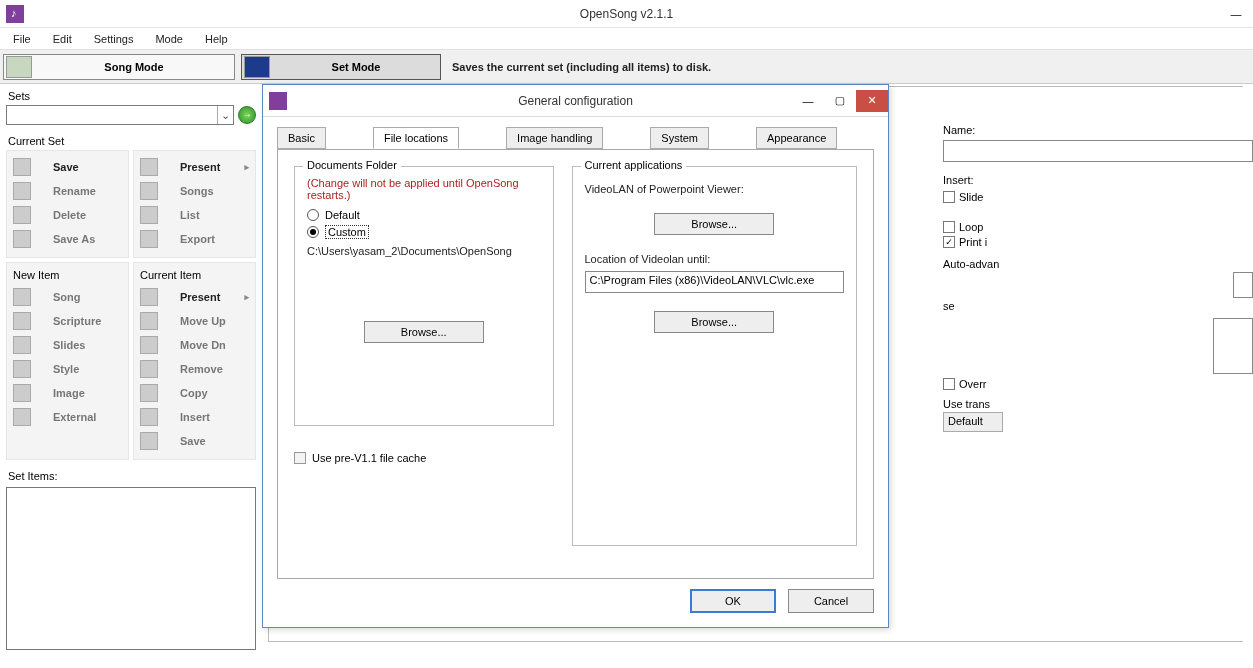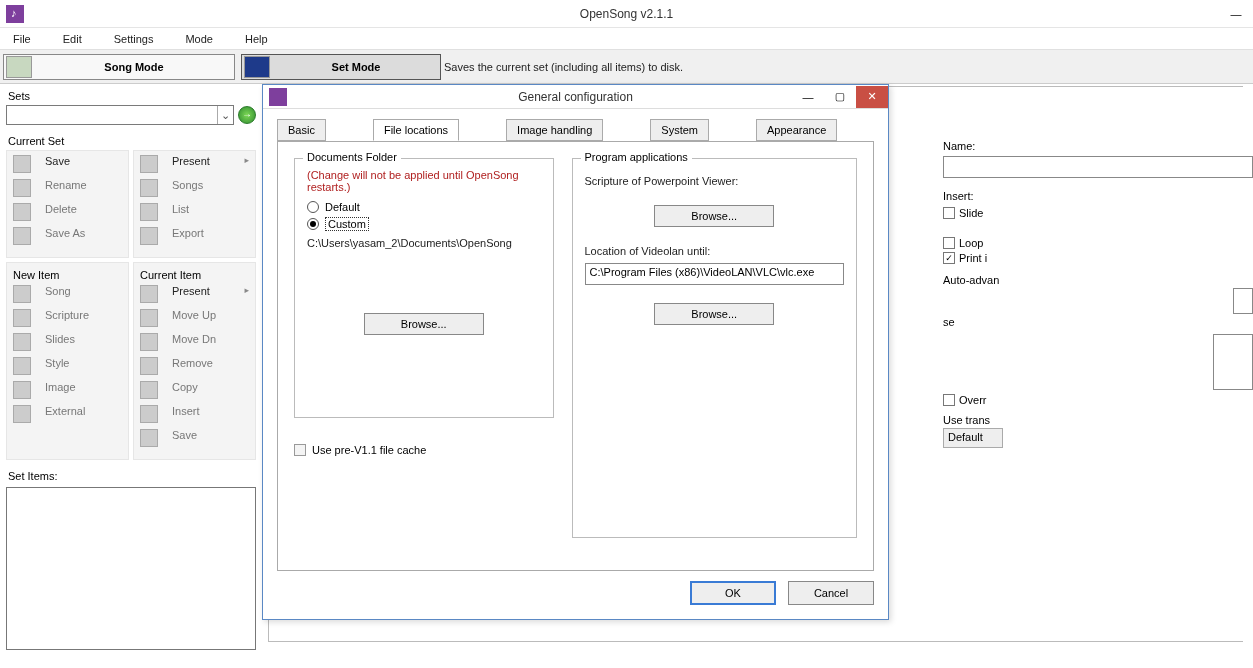--- a/index.html
+++ b/index.html
@@ -6,65 +6,65 @@
 body { background: #fff; width: 1253px; height: 668px; overflow: hidden; position: relative; }
 
 
 .titlebar { height: 28px; background: #fff; display: flex; align-items: center; position: relative; border-bottom: 1px solid #e5e5e5;}
 .titlebar .app-icon { width: 18px; height: 18px; background: #7e3f9d; margin-left: 6px; display:flex; align-items:center; justify-content:center;}
 .titlebar .title { position:absolute; left:0; right:0; text-align:center; font-size: 12px; color:#333;}
 .titlebar .wincontrols { margin-left:auto; display:flex; }
 .titlebar .wincontrols div { width:34px; height:26px; display:flex; align-items:center; justify-content:center; }
 
 
-.menubar { height:22px; background:#fff; display:flex; align-items:center; padding:0 4px; gap:14px; border-bottom:1px solid #e0e0e0;}
+.menubar { height:22px; background:#fff; display:flex; align-items:center; padding:0 4px; gap:4px; border-bottom:1px solid #e0e0e0;}
 .menubar span { padding:3px 9px; color:#222; cursor:default;}
 
 
 .modebar { height:34px; background:#f0f0f0; display:flex; align-items:center; border-bottom:1px solid #ccc;}
 .modebtn { height:26px; display:flex; align-items:center; border:1px solid #888; background:#eee; margin:3px; }
 .modebtn.song { width:232px; background:#f8f8f8;}
 .modebtn.set { width:200px; background:#dcdcdc; border:1px solid #555;}
 .modebtn .mb-icon { width:26px; height:22px; margin:2px; background:#c8d8c0; border:1px solid #999;}
 .modebtn.set .mb-icon { background:#1e3a8a;}
 .modebtn .mb-label { flex:1; text-align:center; font-weight:bold; font-size:11px;}
-.hint { font-size:11px; color:#222;}
+.hint { margin-left:8px; font-size:11px; color:#222;font-weight:bold;}
 
 
 .left-panel { position:absolute; left:6px; top:88px; width:250px; }
 .sec-label { font-size:11px; padding:2px 0 3px 2px; color:#000;}
 .sets-row { display:flex; align-items:center; gap:4px; margin-bottom:8px;}
 .sets-combo { flex:1; height:20px; border:1px solid #7a7a7a; background:#fff;}
 .sets-arrow { width:16px; text-align:center; color:#555; border-left:1px solid #aaa; height:18px; line-height:18px;}
 .green-btn { width:18px; height:18px; border-radius:50%; background:radial-gradient(#7ed957,#2e8b2e); border:1px solid #2a7a2a; position:relative;}
 .green-btn::after{content:"→"; color:#fff; font-size:10px; position:absolute; left:3px; top:1px;}
 
 .two-col { display:flex; gap:4px; }
 .col { flex:1; background:#f4f4f4; border:1px solid #e6e6e6; padding:4px 2px 6px 2px;}
 .col-head { font-size:11px; padding:2px 4px 4px 4px; color:#000;}
-.item { display:flex; height:24px; padding:0 4px; gap:14px; color:#777;}
+.item { display:flex; align-items:center; height:24px; padding:0 4px; gap:22px; color:#777;font-weight:bold;}
 .item.active { color:#222;}
 .item .ic { width:18px; height:18px; background:#ccc; border:1px solid #aaa;}
 .item .lbl { flex:1;}
 .item .arr { color:#888; font-size:9px;}
 
 .setitems-label { margin-top:8px;}
 .setitems-box { width:250px; height:163px; border:1px solid #777; background:#fff; margin-top:2px;}
 
 
-.right-panel { position:absolute; right:0; top:138px; width:310px; }
+.right-panel { position:absolute; right:0; top:122px; width:310px; }
 .r-label { font-size:11px; color:#000; padding:2px 0;}
 .r-input { height:22px; border:1px solid #888; background:#fff; width:100%; margin:2px 0 10px 0;}
 .chk { display:flex; align-items:center; gap:4px; margin:3px 0;}
 .chk .box { width:12px; height:12px; border:1px solid #777; background:#fff; display:flex; align-items:center; justify-content:center; font-size:9px;}
 .dropdown-small { height:20px; border:1px solid #aaa; background:#eee; width:60px; padding:2px 4px;}
 
 
 .dialog { position:absolute; left:262px; top:84px; width:627px; background:#fff; border:1px solid #5a88c4; box-shadow:2px 2px 6px rgba(0,0,0,.15);}
-.dlg-title { height:24px; background:#fff; display:flex; align-items:center; position:relative; border-bottom:1px solid #ddd;justify-content:center;}
+.dlg-title { height:32px; background:#fff; display:flex; align-items:center; position:relative; border-bottom:1px solid #ddd;justify-content:center;}
 .dlg-title .dicon { width:18px; height:18px; background:#7e3f9d; margin:0 6px;}
 .dlg-title .dtext { position:absolute; left:0; right:0; text-align:center; font-size:12px; color:#333;}
 .dlg-title .dctrls { margin-left:auto; display:flex;}
 .dlg-title .dctrls div { width:32px; height:22px; display:flex; align-items:center; justify-content:center;}
 .dlg-title .close { background:#c94f44; color:#fff;}
 .dlg-body { padding:10px 14px 0 14px;}
 .tabs { display:flex;gap:48px; }
 .tab { padding:4px 10px; border:1px solid #aaa; background:#eee; margin-right:-1px;}
 .tab.active { background:#fff; border-bottom:1px solid #fff; position:relative; z-index:2;}
 .tab-pane { border:1px solid #aaa; padding:16px; min-height:430px; display:flex; gap:18px;}
@@ -311,22 +311,22 @@
           <div style="height:40px"></div>
           <div class="browse">Browse...</div>
         </div>
         <div class="chk-inline">
           <div class="box"></div>
           <span>Use pre-V1.1 file cache</span>
         </div>
       </div>
 
       <div class="fieldset" style="flex:1;height:380px">
-        <div class="legend">Program applications</div>
-        <div class="path">Scripture of Powerpoint Viewer:</div>
+        <div class="legend">Current applications</div>
+        <div class="path">VideoLAN of Powerpoint Viewer:</div>
         <div class="browse">Browse...</div>
         <div class="path">Location of Videolan until:</div>
         <div class="path-input">C:\Program Files (x86)\VideoLAN\VLC\vlc.exe</div>
         <div class="browse">Browse...</div>
       </div>
     </div>
   </div>
   <div class="dlg-buttons">
     <button class="ok">OK</button>
     <button>Cancel</button>

